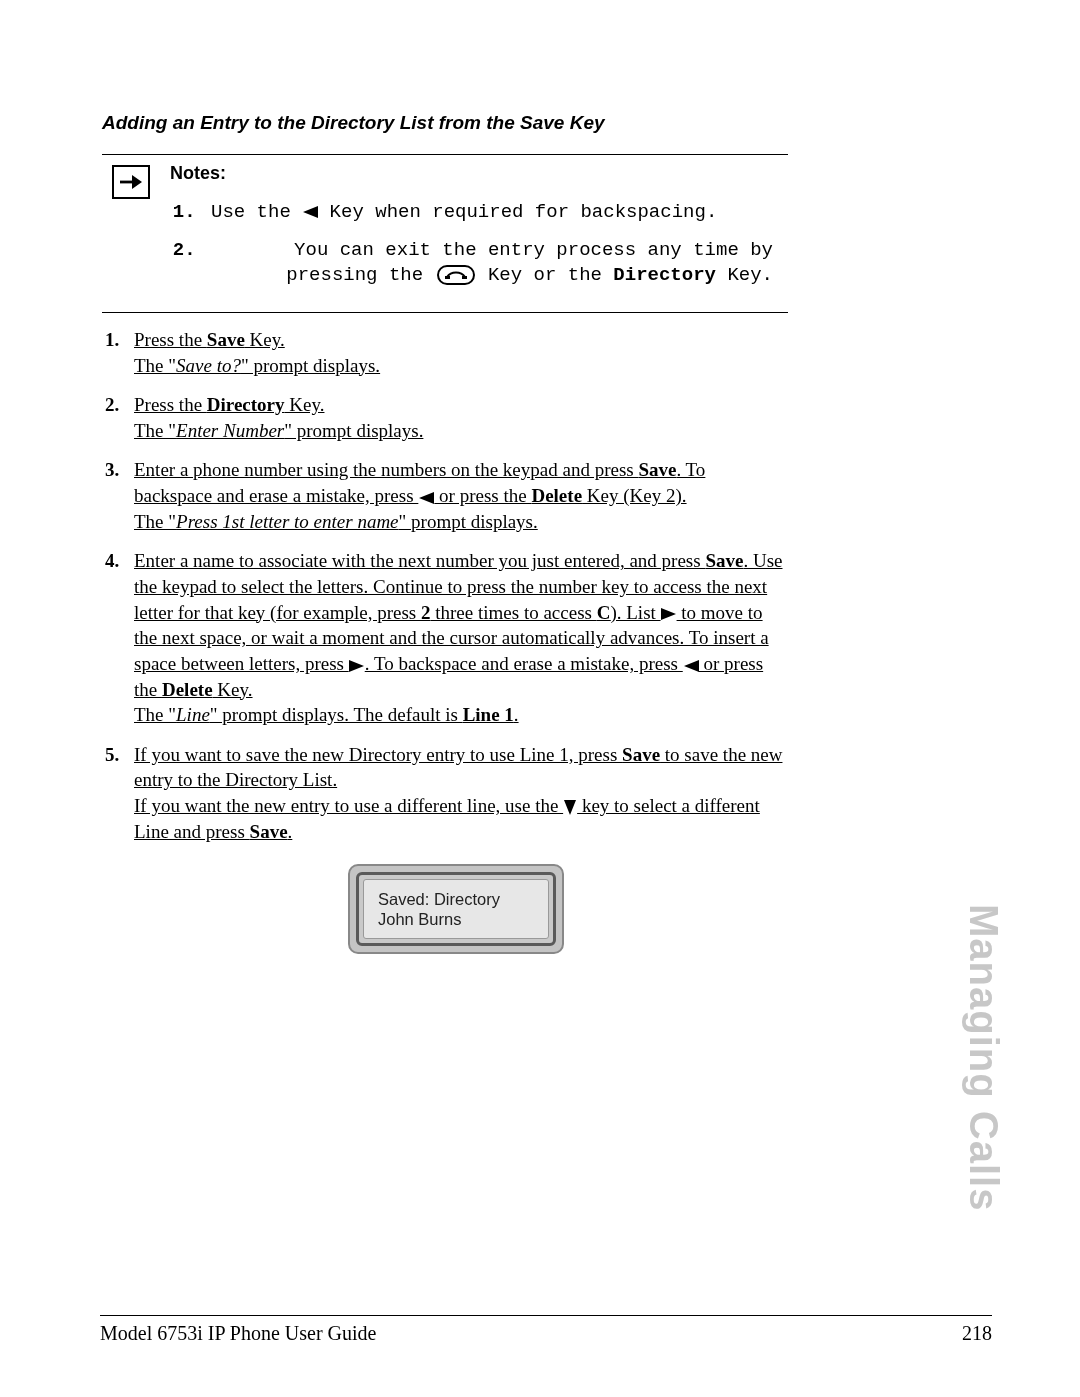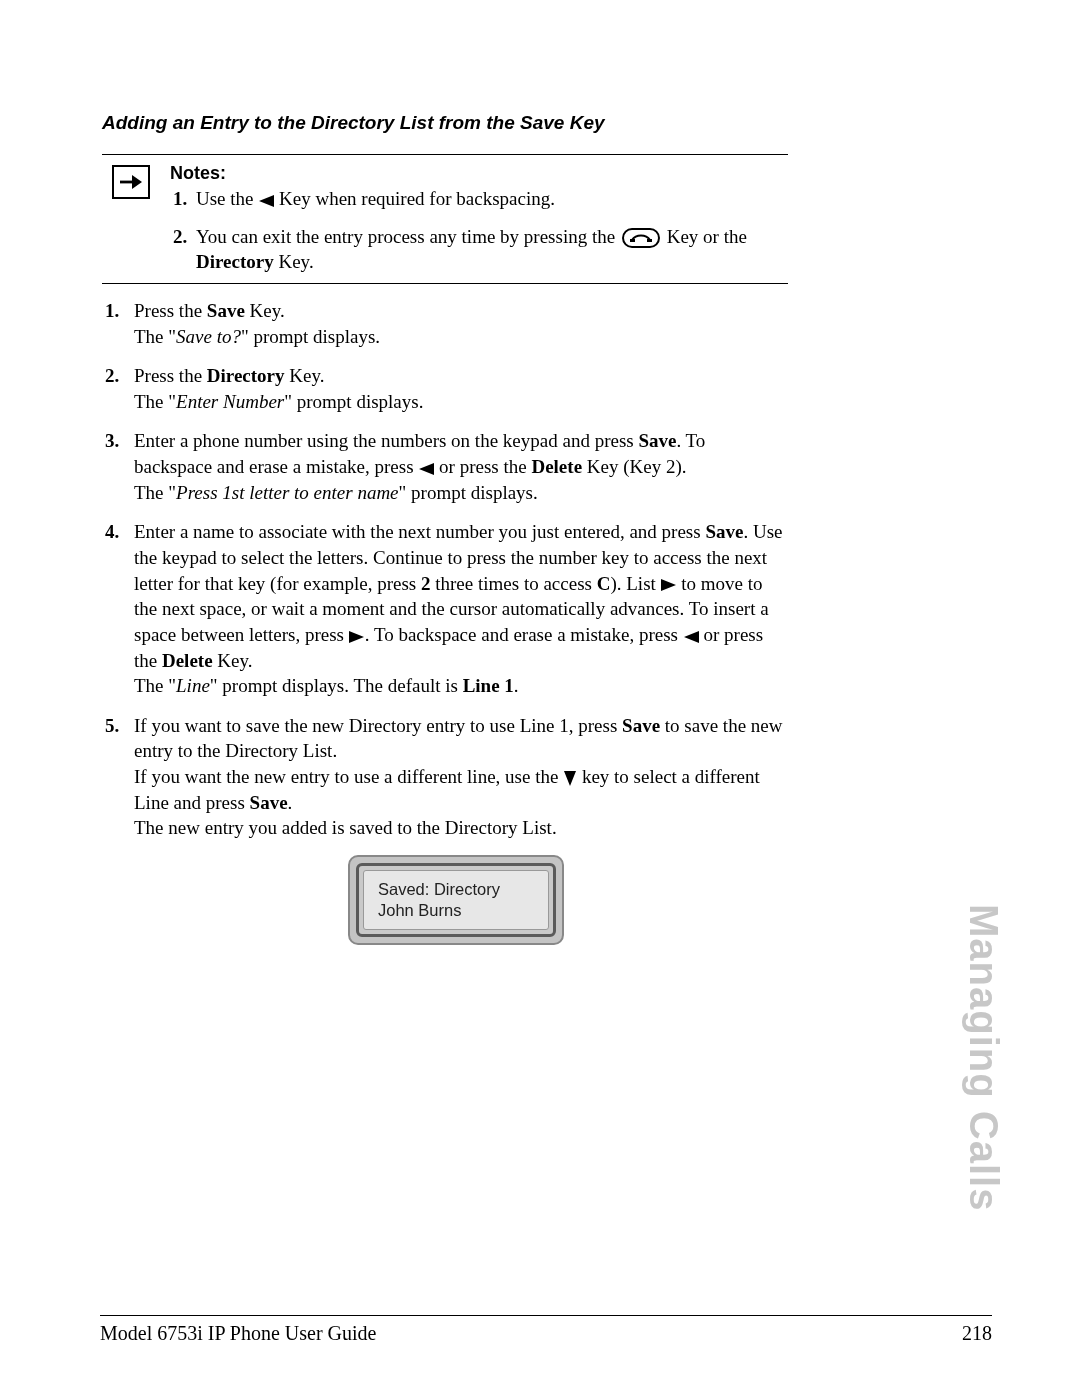--- a/index.html
+++ b/index.html
@@ -55,34 +55,36 @@
   }
   .arrow-box svg { position: absolute; left: 4px; top: 4px; }
   .notes-body { flex: 1; }
   .notes-title {
     font-family: Arial, Helvetica, sans-serif;
     font-weight: bold;
     font-size: 18px;
     margin-bottom: 1px;
   }
   .notes-body ol {
-    margin: 0;
+    margin: 15px;
     padding-left: 22px;
+    font-family: Liberation Mono, monospace;
   }
   .notes-body li {
     font-weight: bold;
     padding-left: 4px;
     margin-bottom: 12px;
   }
-  .notes-body li:last-child { margin-bottom: 0; }
+  .notes-body li:last-child { margin-bottom: 0; text-align: right; }
   .notes-body li .litext { font-weight: normal; display: block; }
 
   ol.main-steps {
     margin: 14px 0 0 14px;
     padding-left: 22px;
+    text-decoration: underline;
   }
   ol.main-steps > li {
     font-weight: bold;
     padding-left: 10px;
     margin-bottom: 14px;
   }
   ol.main-steps > li .litext { font-weight: normal; display: block; }
 
   .tri {
     display: inline-block;
@@ -92,21 +94,21 @@
   .tri svg { display: inline-block; }
 
   .goodbye-key {
     display: inline-block;
     vertical-align: middle;
     line-height: 0;
     margin: 0 2px;
   }
 
   .lcd-wrap {
-    margin: 14px auto 0 auto;
+    margin: 20px auto 0 auto;
     width: 180px;
   }
   .lcd-outer {
     width: 216px;
     height: 90px;
     border: 2px solid #888;
     border-radius: 10px;
     background: #c4c4c4;
     box-sizing: border-box;
     padding: 6px;
@@ -240,21 +242,20 @@
         <span>The "</span><i>Line</i><span>" prompt displays. The default is </span><b>Line 1</b><span>.</span>
       </span>
         </li>
 
       <li>
           <span class="litext">
         <span>If you want to save the new Directory entry to use Line 1, press </span><b>Save</b><span> to save the new entry to the Directory List.</span><br>
         <span>If you want the new entry to use a different line, use the </span><span class="tri"><svg width="14" height="16" viewBox="0 0 14 16">
                 <polygon points="1,0 13,0 7,15" fill="#000"></polygon>
               </svg></span><span> key to select a different Line and press </span><b>Save</b><span>.</span><br>
-        <span>The new entry you added is saved to the Directory List.</span>
       </span>
         </li>
 
     </ol>
 
     <div class="lcd-wrap">
       <div class="lcd-outer">
           <div class="lcd-mid">
             <div class="lcd-inner">
         <div>Saved: Directory</div>

